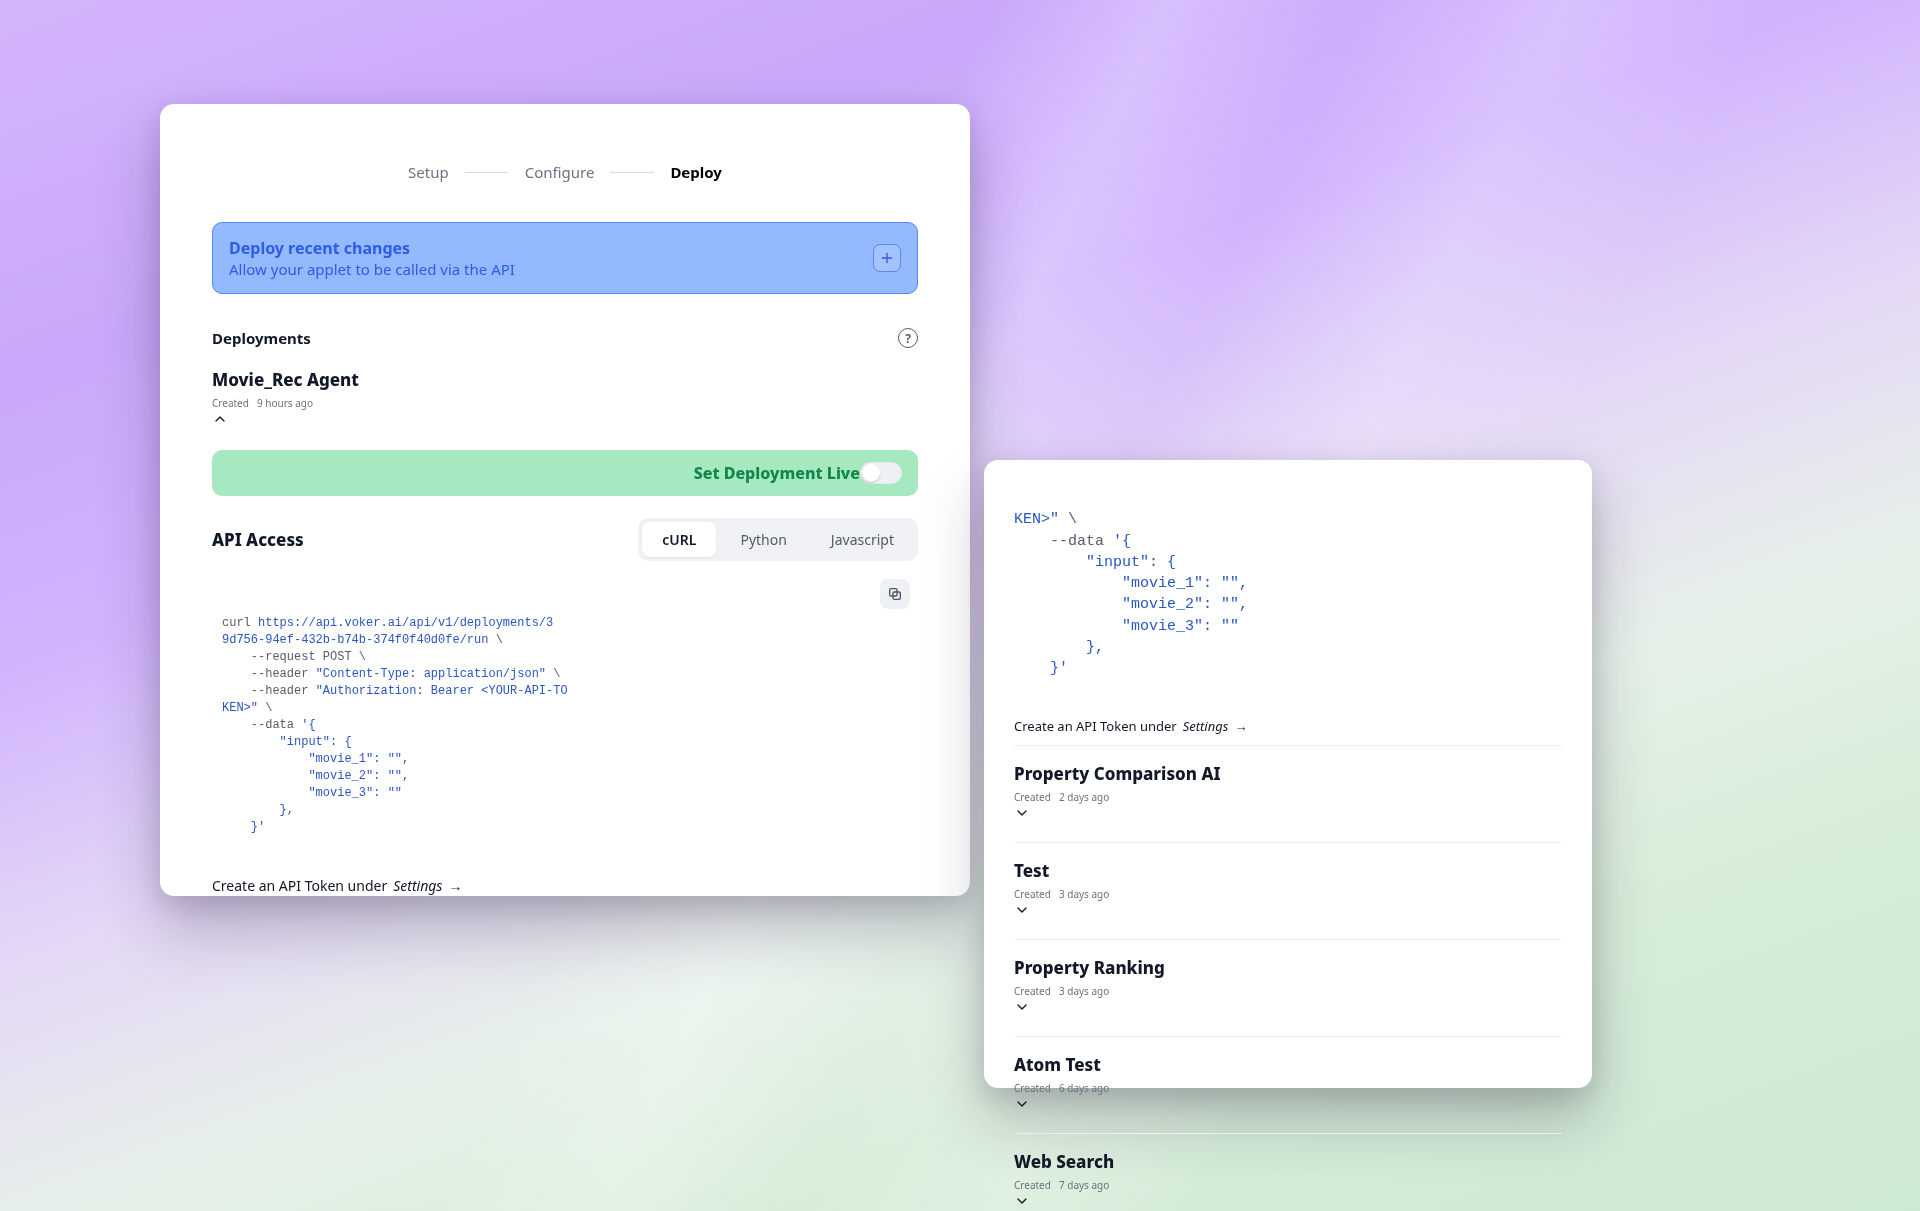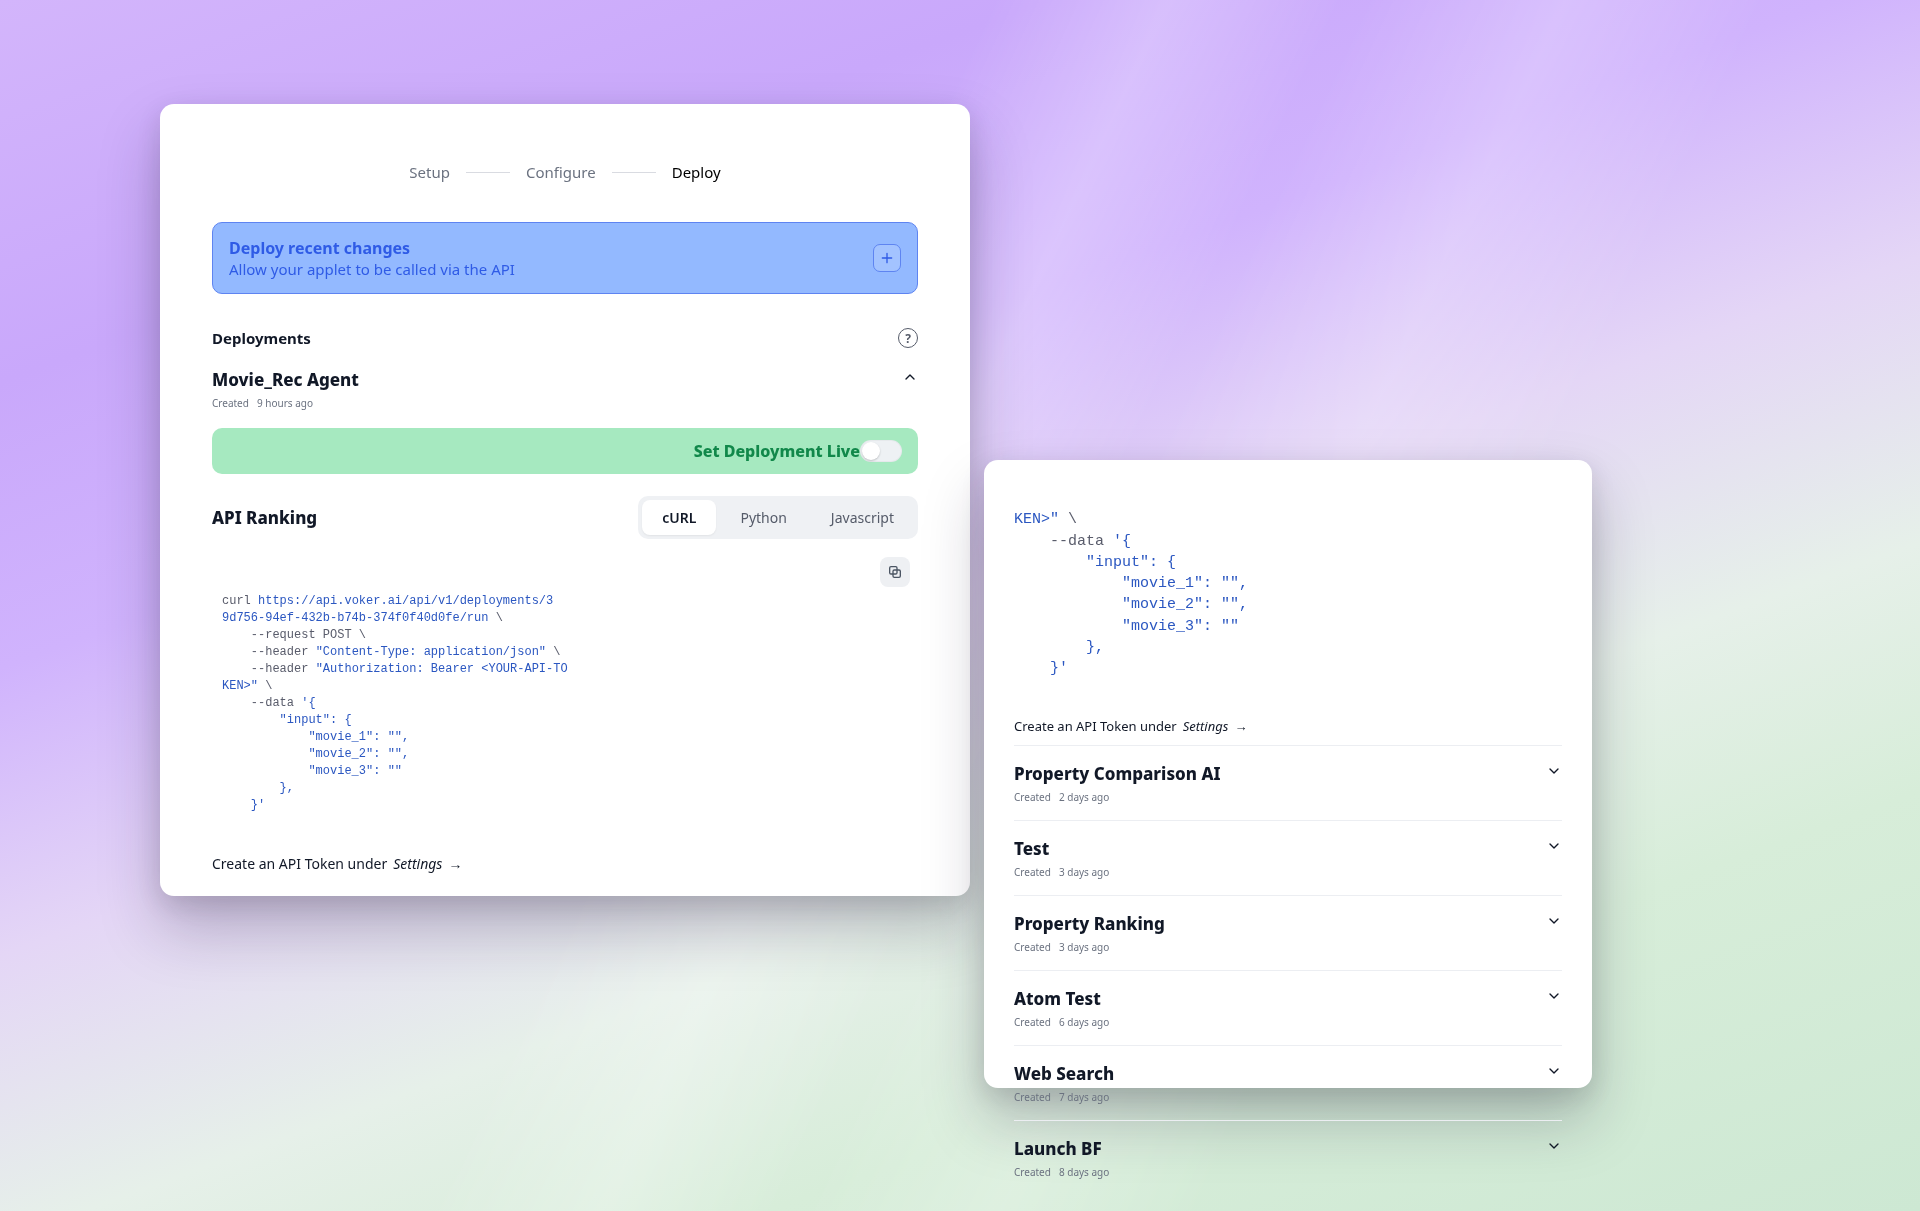--- a/index.html
+++ b/index.html
@@ -59,21 +59,21 @@
     padding:54px 52px 36px;
   }
 
   
   .stepper{
     display:flex; align-items:center; justify-content:center;
     gap:14px; color:var(--muted); font-size:15px;
     margin-bottom:36px;
   }
   .stepper .step{padding:4px 2px}
-  .stepper .active{color:#000; font-weight:400}
+  .stepper .active{color:#000; font-weight:700}
   .stepper .line{width:44px;height:1px;background:#d9dbe1}
 
   
   .banner{
     display:flex;align-items:center;gap:20px;
     background:var(--accent-blue-fill);
     border:1.5px solid var(--accent-blue-border);
     border-radius:10px;
     padding:14px 16px;
     color:var(--accent-blue);
@@ -93,20 +93,21 @@
     display:flex;align-items:center;justify-content:space-between;
     margin-bottom:14px;
   }
   .section-label{font-weight:700;font-size:15px}
 
   .help-icon{width:20px;height:20px;border-radius:999px;border:1.8px solid #555b69;display:inline-flex;align-items:center;justify-content:center;color:#555b69;font-size:12px;font-weight:700}
 
   .deploy-item{
     display:flex;align-items:flex-start;justify-content:space-between;
     padding:6px 0 14px;
+    flex-direction:column;
   }
   .deploy-item.row{border-top:1px solid #eceef2;padding:16px 0}
   .deploy-item .name{font-weight:800;font-size:17px}
   .deploy-item .meta{color:var(--muted);font-size:10px;margin-top:5px}
   .meta .sep{display:inline-block;width:8px}
   .chev{color:#111827}
 
   .live-bar{
     display:flex;align-items:center;justify-content:flex-end;
     background:var(--green-fill);
@@ -215,21 +216,21 @@
           </svg>
       </span>
     </div>
 
     <div class="live-bar">
       <span>Set Deployment Live</span>
       <span class="toggle"></span>
     </div>
 
     <div class="api-row">
-      <span class="api-label">API Ranking</span>
+      <span class="api-label">API Access</span>
       <div class="tabs">
         <div class="tab active">cURL</div>
         <div class="tab">Python</div>
         <div class="tab">Javascript</div>
       </div>
     </div>
 
     <div class="codebox">
       <div class="copy">
         <svg class="ic" viewBox="0 0 24 24">

